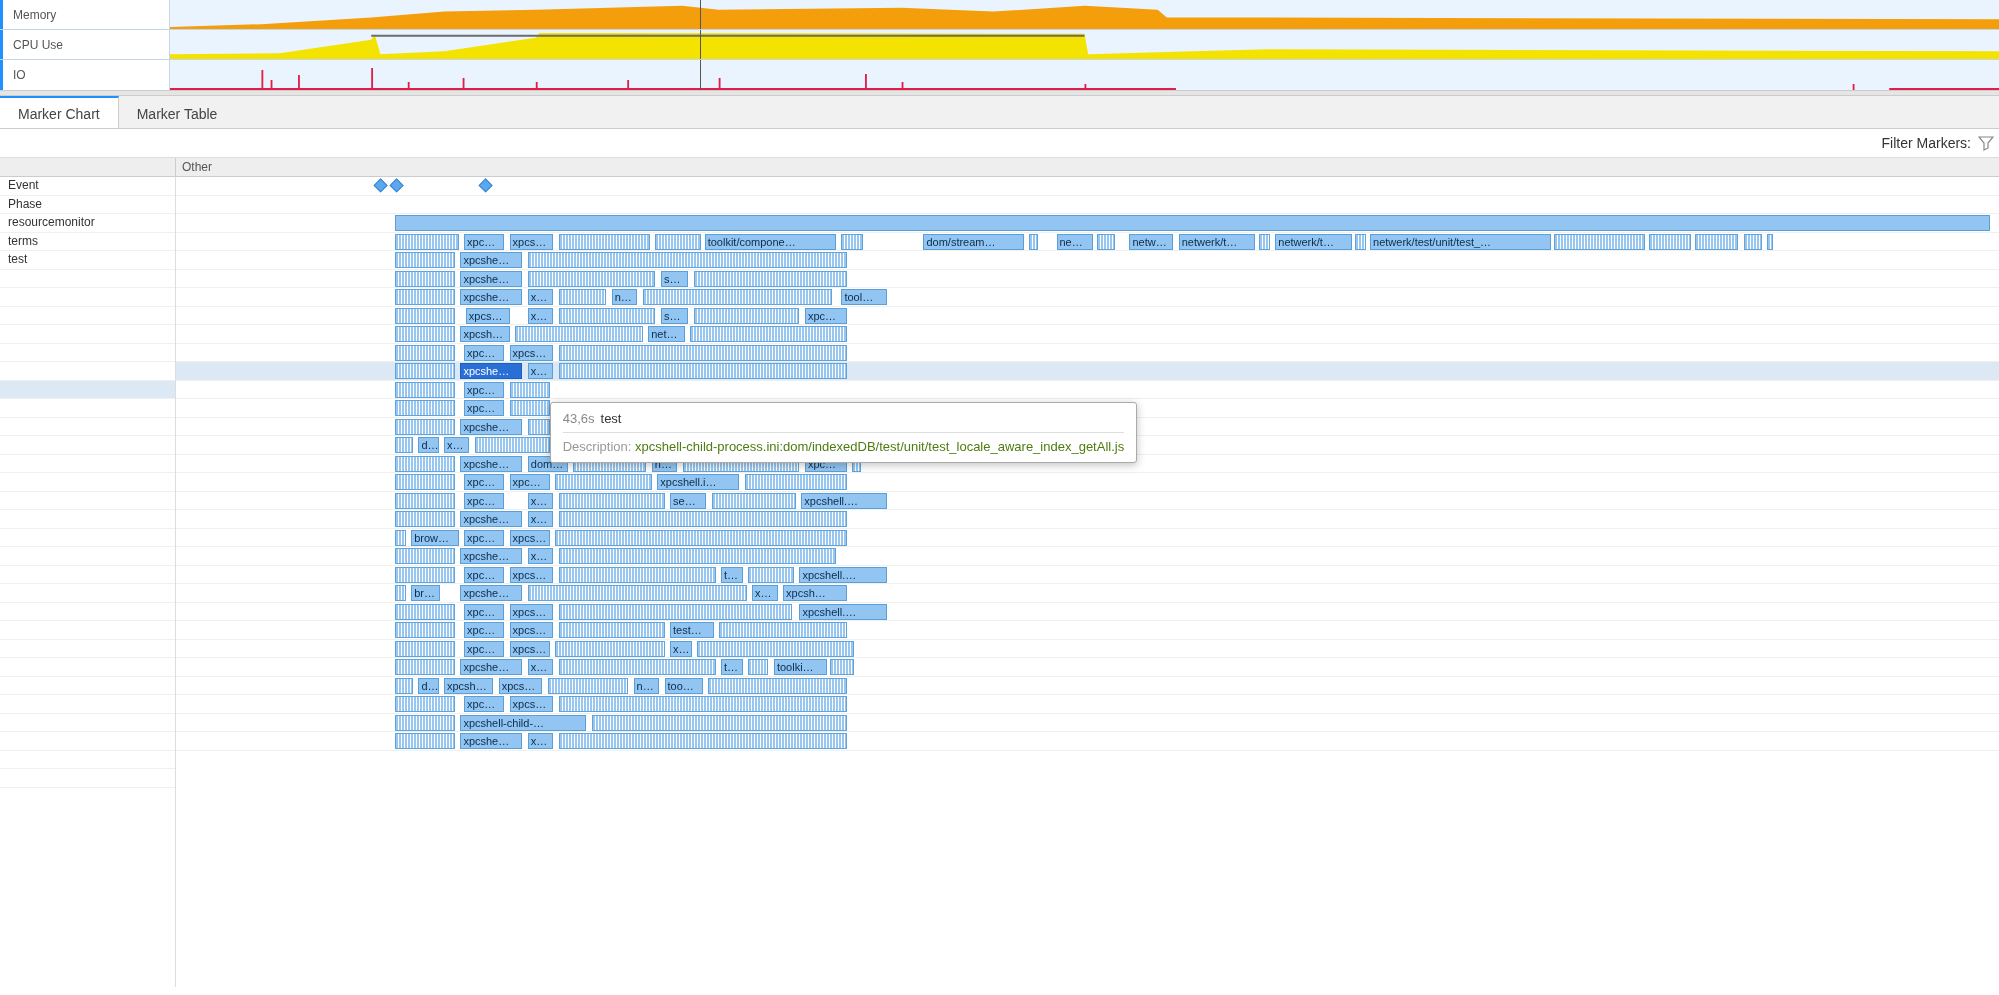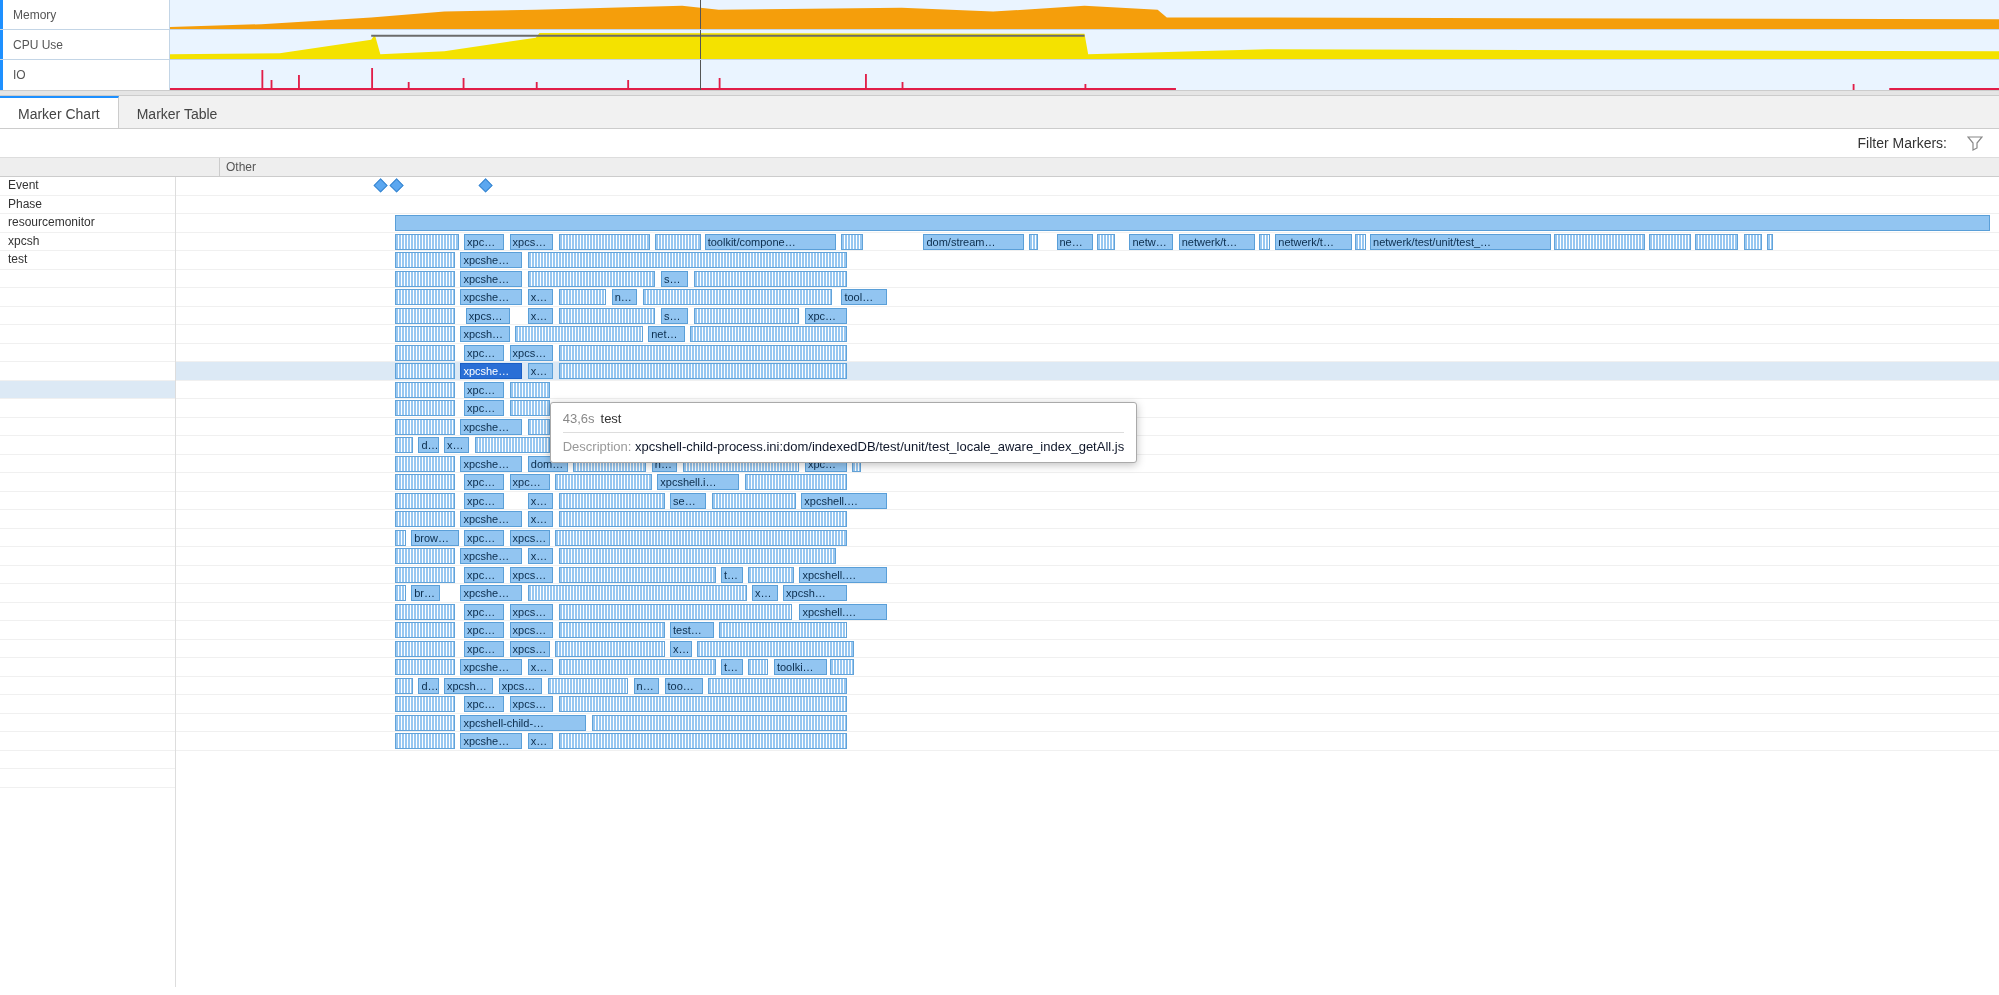--- a/index.html
+++ b/index.html
@@ -13,30 +13,30 @@
 .graph-area { flex: 1; position: relative; overflow: hidden; }
 .graph-area svg { width: 100%; height: 100%; display: block; }
 .vline { position:absolute; top:0; bottom:0; width:1px; background:#555; left:29%; }
 
 
 .tabbar { display: flex; background: #f1f1f1; border-bottom: 1px solid #ccc; height: 33px; }
 .tab { padding: 8px 18px; font-size: 14px; color: #444; cursor: pointer; border-top: 2px solid transparent; }
 .tab.active { background: #fff; border-top: 2px solid #1e90ff; border-right: 1px solid #ccc; }
 
 
-.filterbar { display: flex; justify-content: flex-end; align-items: center; padding: 6px 16px; border-bottom: 1px solid #ddd; gap: 20px; }
+.filterbar { display: flex; justify-content: flex-end; align-items: center; padding: 6px 5px; border-bottom: 1px solid #ddd; gap: 7px; }
 .filter-label { font-size: 14px; color: #333; }
 .filter-input-wrap { position: relative; width: 345px; }
 .filter-input { width: 100%; padding: 4px 8px 4px 26px; border: 1px solid #bbb; border-radius: 4px; font-size: 14px; }
 .filter-input::placeholder { color: #888; }
 .search-ic { position: absolute; left: 6px; top: 50%; transform: translateY(-50%); width: 14px; height: 14px; color: #888; }
 .filter-funnel { width: 16px; height: 16px; color: #888; cursor: pointer; }
 
 
-.colheader { display: flex; background: #eeeeee; border-bottom: 1px solid #ccc; height: 19px; font-size: 12px; color: #555; padding-left: 44px; }
+.colheader { display: flex; background: #eeeeee; border-bottom: 1px solid #ccc; height: 19px; font-size: 12px; color: #555; }
 .colheader .leftcol { width: 176px; border-right: 1px solid #ccc; }
 .colheader .othercol { padding-left: 6px; display:flex; align-items:center; }
 
 
 .chartwrap { display: flex; height: calc(100vh - 185px); overflow-y:auto; }
 .rowlabels { width: 176px; flex-shrink: 0; border-right: 1px solid #ddd; }
 .rowlabel { height: 18.5px; padding: 1px 8px; font-size: 12px; color: #333; border-bottom: 1px solid #f0f0f0; }
 .rowlabel.highlight { background: #dce9f5; }
 .tracks { flex: 1; position: relative; }
 .track-row { height: 18.5px; position: relative; border-bottom: 1px solid #f0f0f0; }
@@ -49,21 +49,21 @@
 .bar.solid { background:#92c5f1; }
 .bar.sel { background:#2a6fd6; color:#fff; border-color:#1a5fc6; }
 .stripe { position:absolute; top:1px; height:16px; background: repeating-linear-gradient(90deg,#92c5f1 0,#92c5f1 2px,#fff 2px,#fff 3px); border:1px solid #5a9fd8; opacity:0.95; }
 
 
 .tooltip { position:absolute; background:#fff; border:1px solid #aaa; border-radius:3px; box-shadow: 0 2px 8px rgba(0,0,0,0.25); padding: 8px 12px; z-index:50; min-width:400px; }
 .tt-title { display:flex; gap:6px; align-items:baseline; border-bottom:1px solid #ddd; padding-bottom:6px; margin-bottom:6px; }
 .tt-dur { color:#888; font-weight:500; }
 .tt-name { color:#333; }
 .tt-desc-lbl { color:#999; display:inline-block; }
-.tt-desc-val { color:#0f172a; }
+.tt-desc-val { color:#4d7c0f; }
 
 </style>
 </head>
 <body>
 
 <div class="top-graphs">
   <div class="graph-row">
     <div class="graph-label">Memory</div>
     <div class="graph-area">
       <div class="vline"></div>
@@ -125,21 +125,21 @@
 <div class="colheader">
   <div class="leftcol"></div>
   <div class="othercol">Other</div>
 </div>
 
 <div class="chartwrap">
   <div class="rowlabels" id="rowlabels">
       <div class="rowlabel">Event</div>
       <div class="rowlabel">Phase</div>
       <div class="rowlabel">resourcemonitor</div>
-      <div class="rowlabel">xpcsh</div>
+      <div class="rowlabel">terms</div>
       <div class="rowlabel">test</div>
       <div class="rowlabel"></div>
       <div class="rowlabel"></div>
       <div class="rowlabel"></div>
       <div class="rowlabel"></div>
       <div class="rowlabel"></div>
       <div class="rowlabel"></div>
       <div class="rowlabel highlight"></div>
       <div class="rowlabel"></div>
       <div class="rowlabel"></div>

